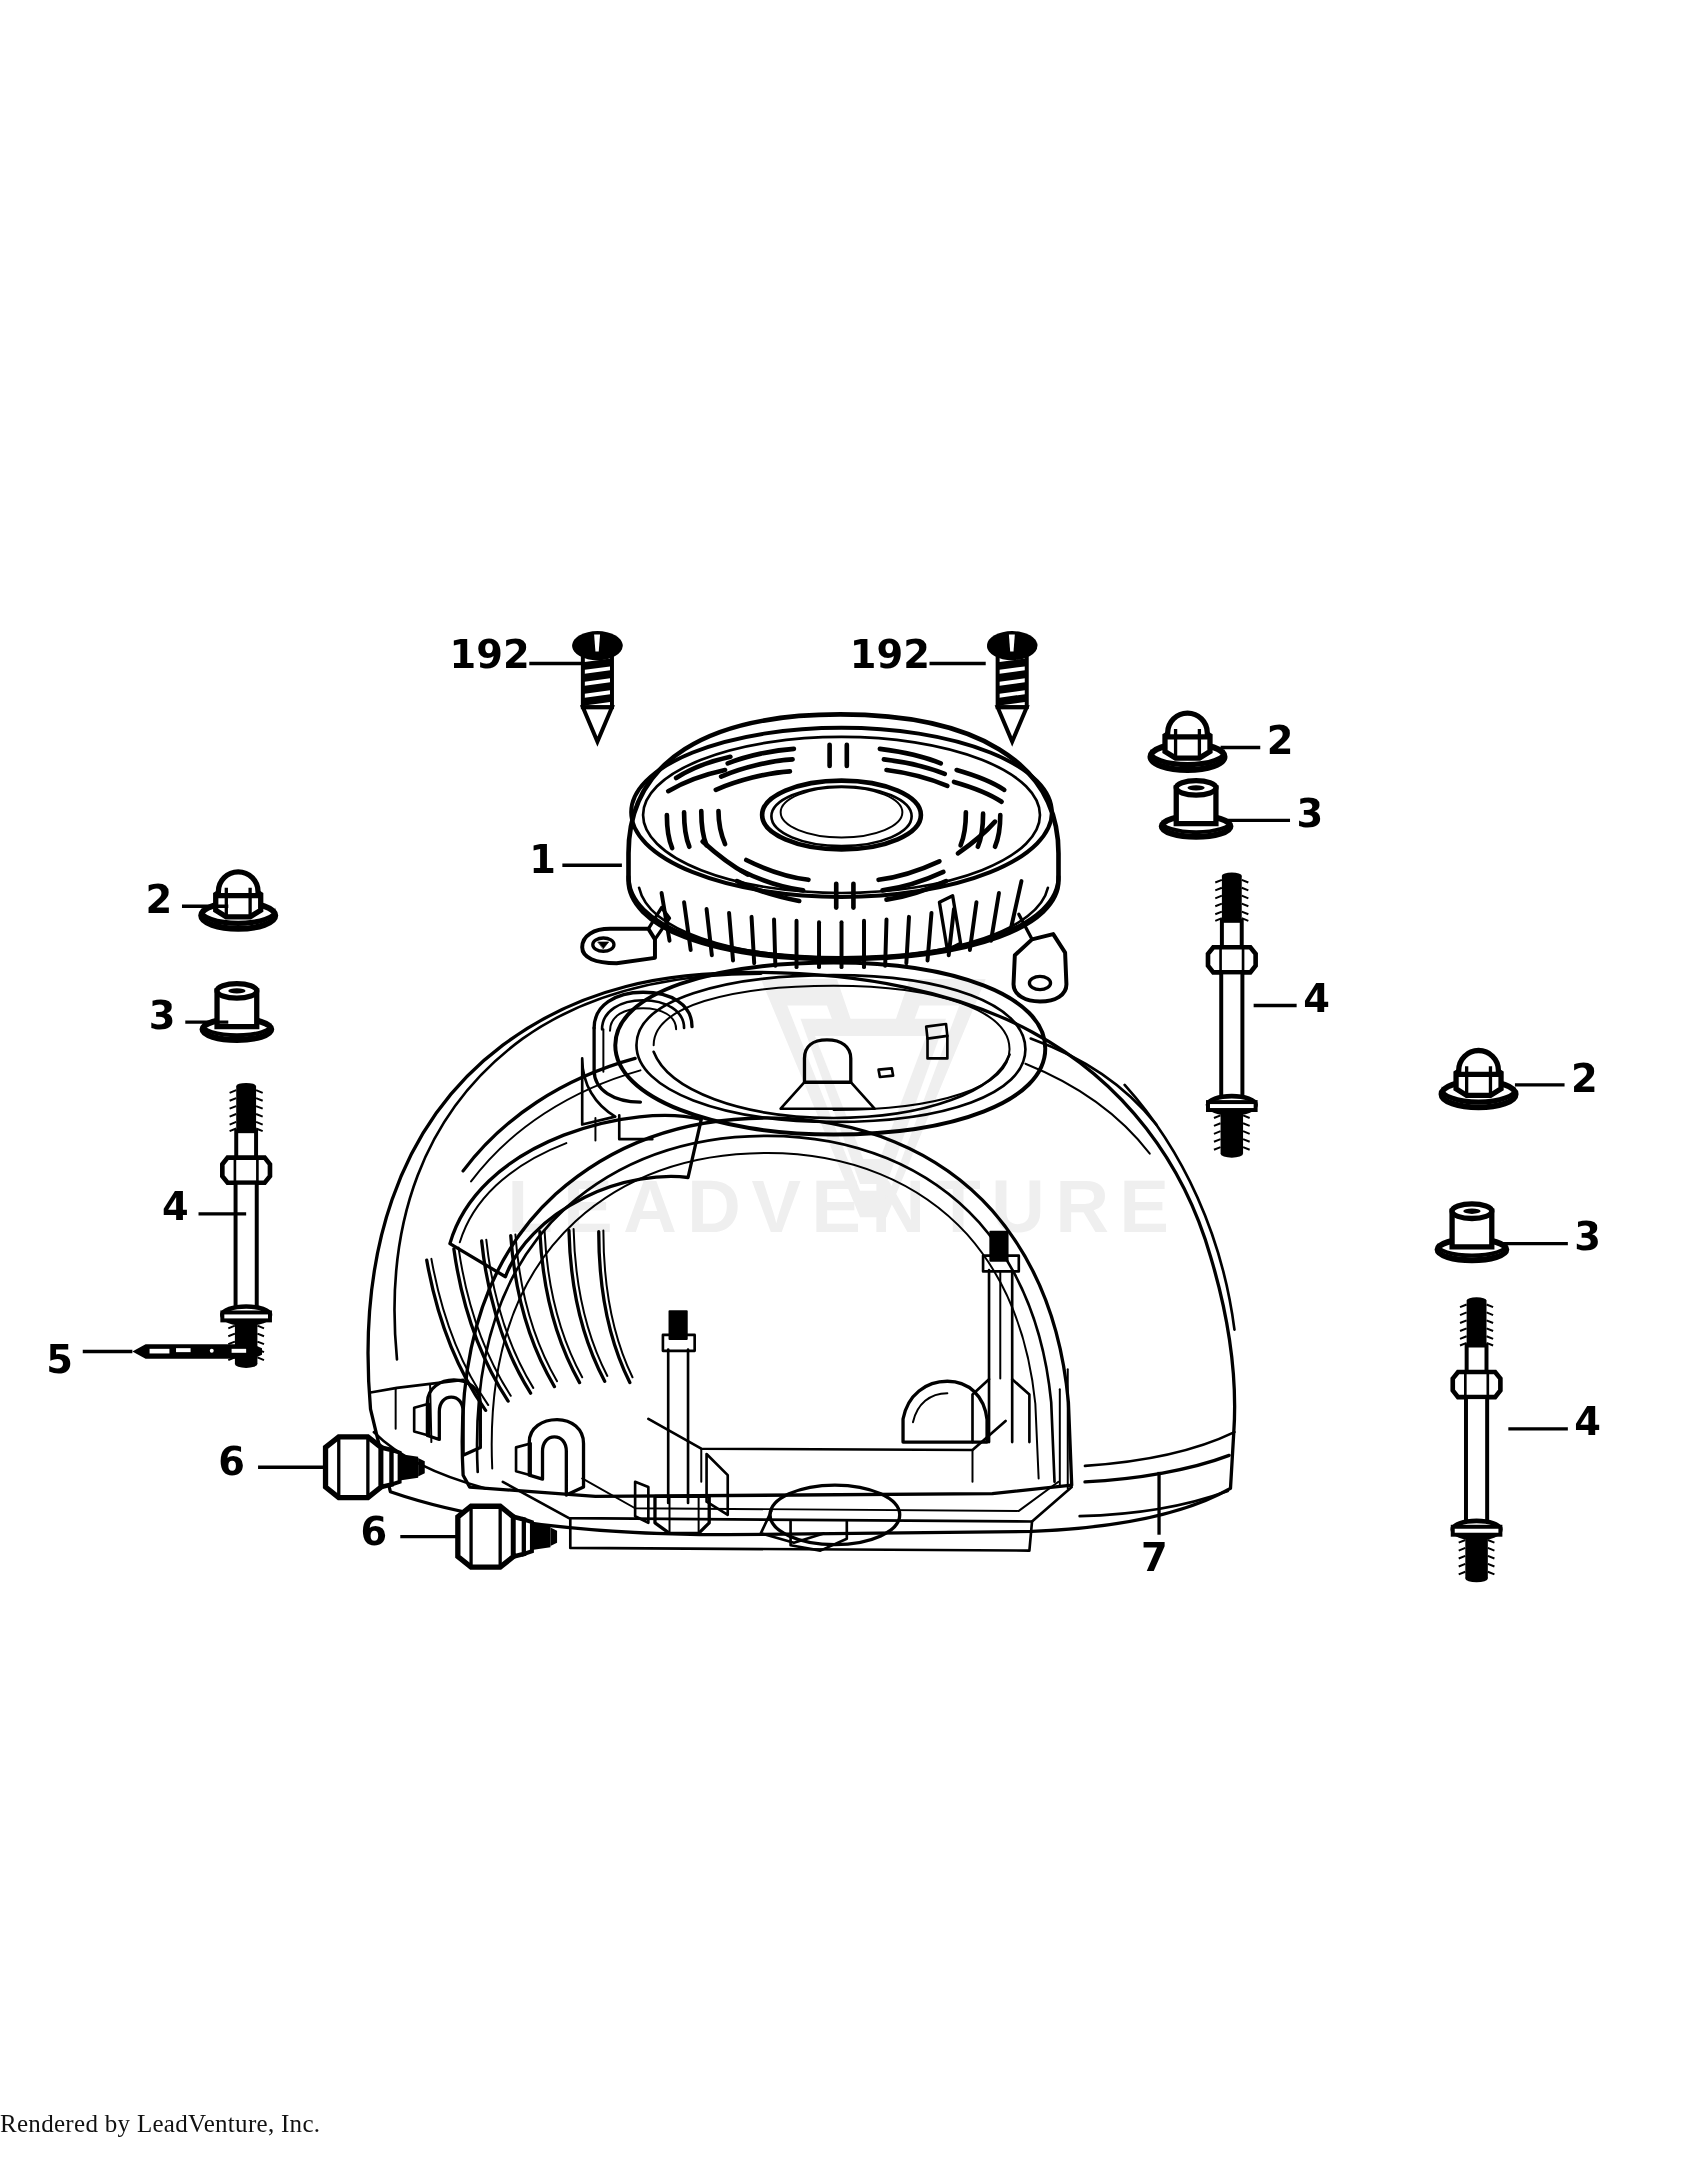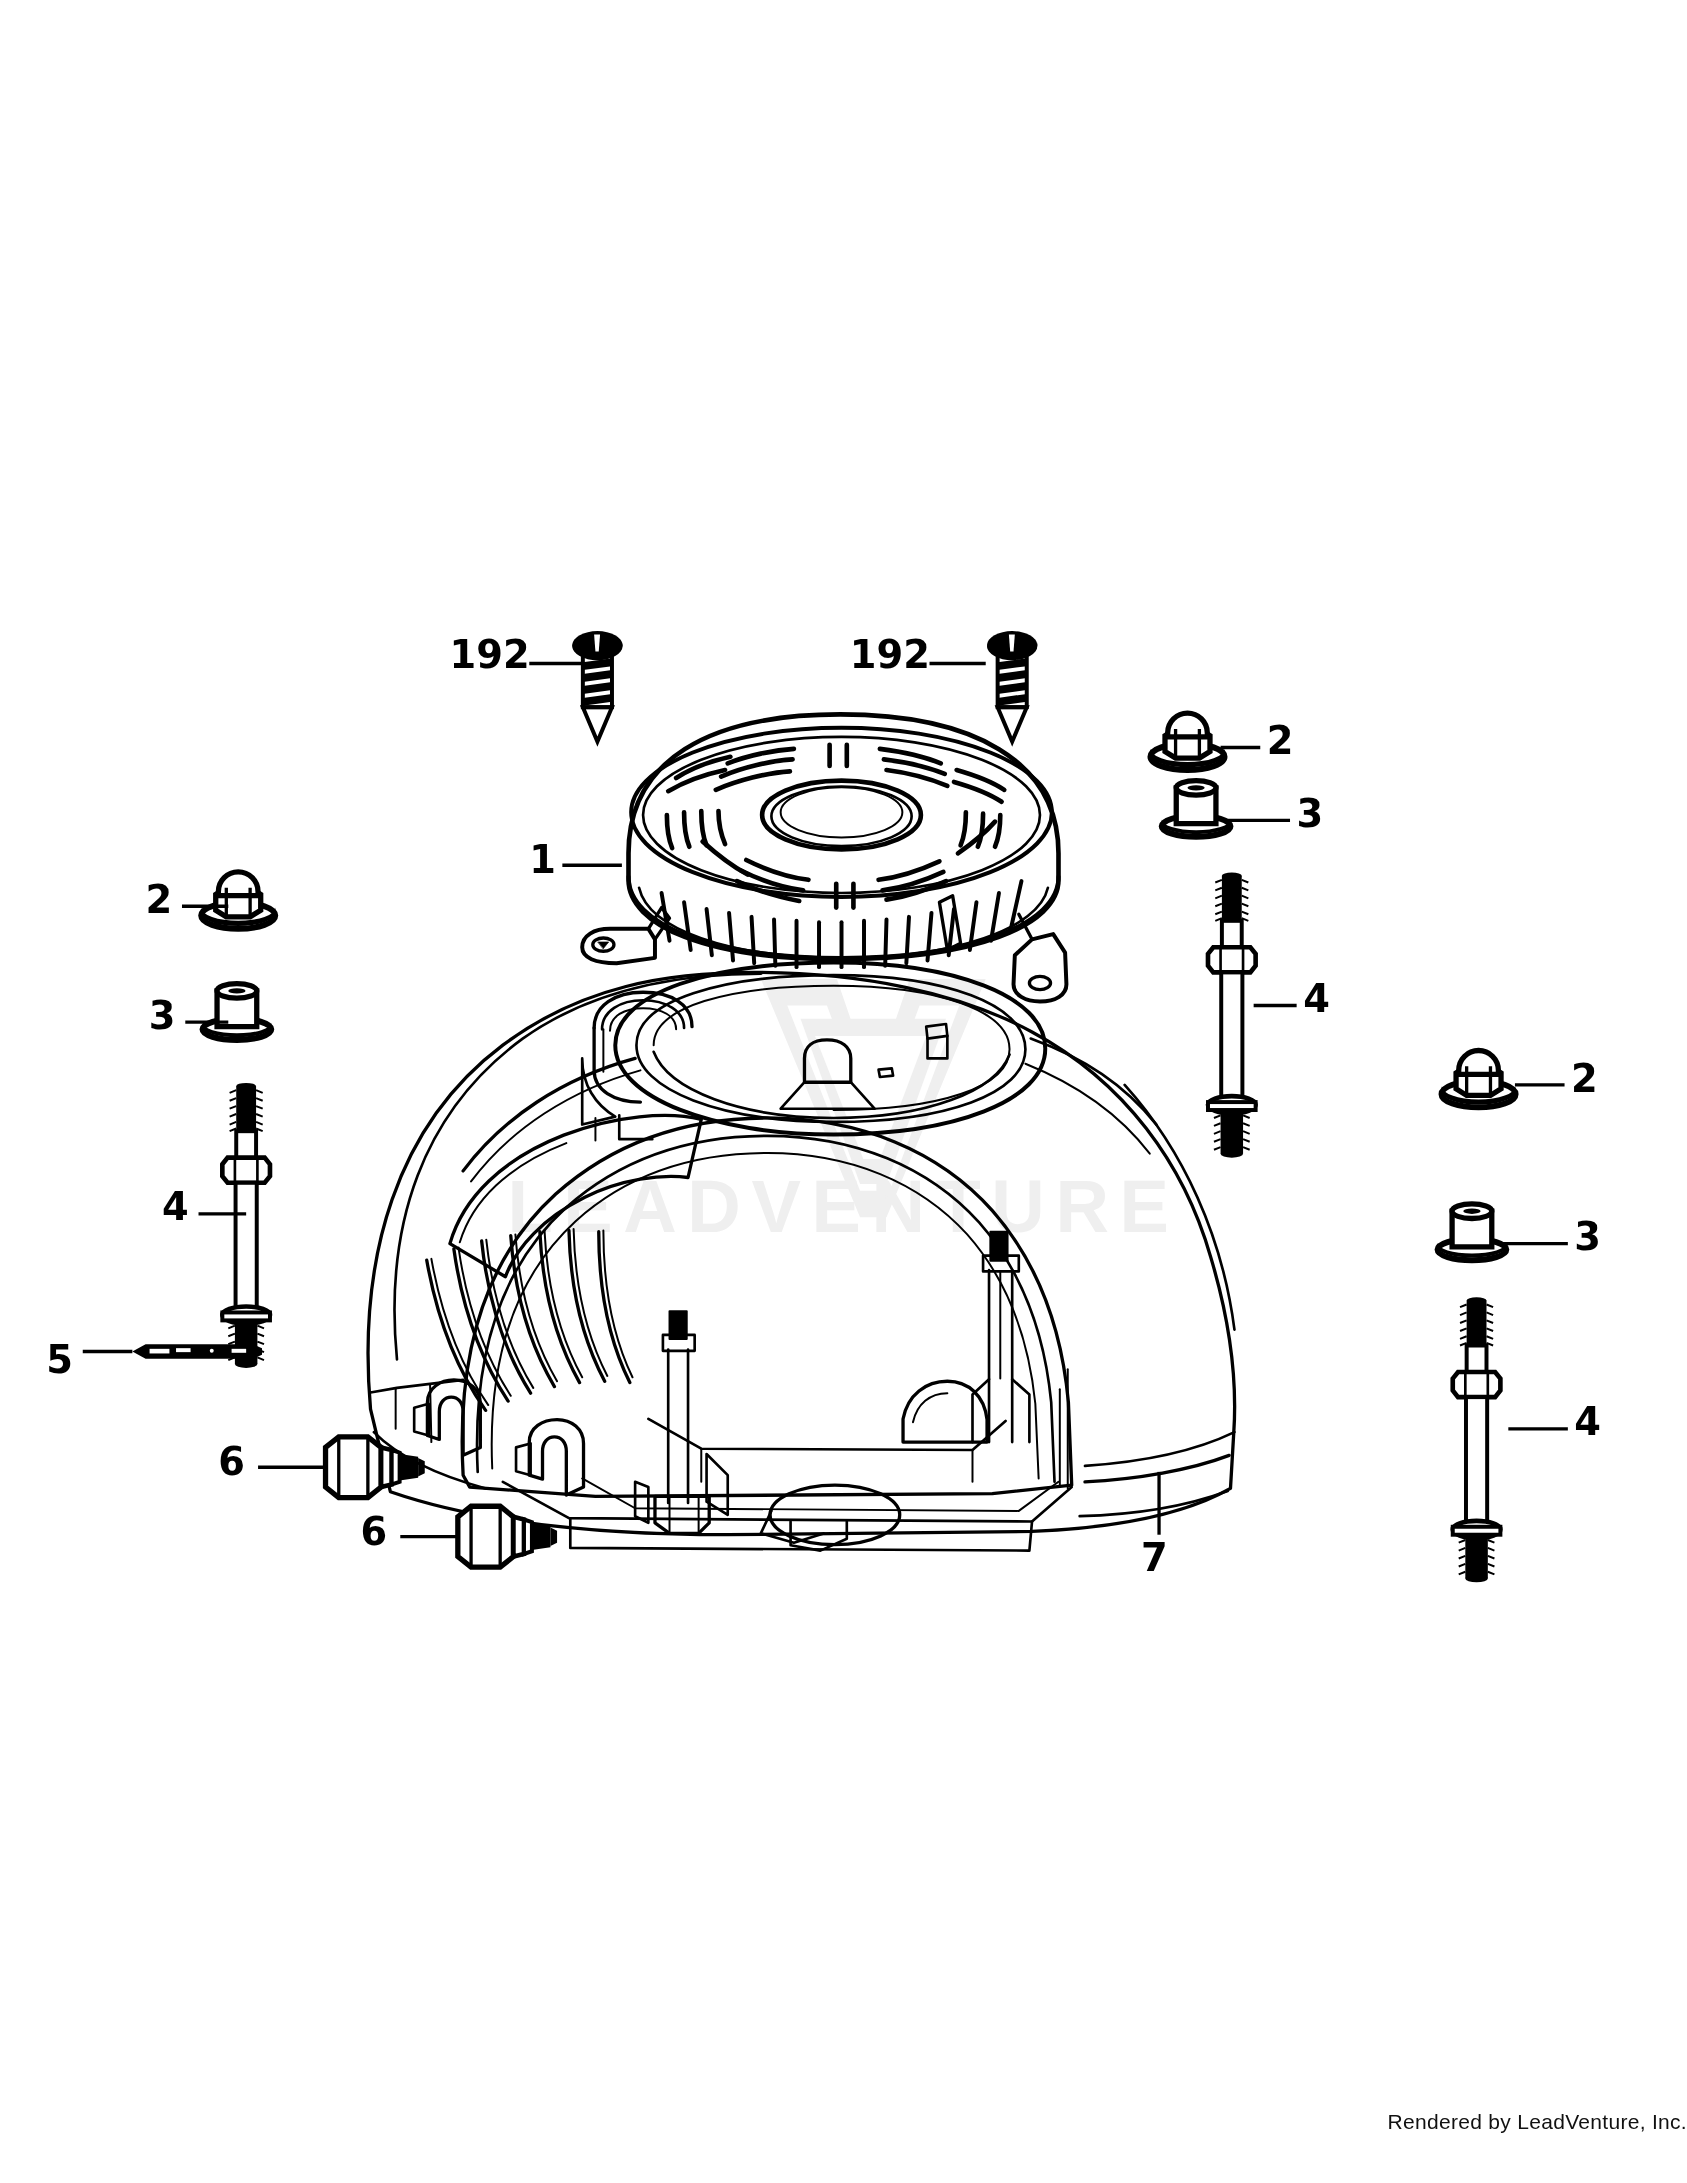--- a/index.html
+++ b/index.html
@@ -4,22 +4,22 @@
 <title>Parts Diagram</title>
 <style>
   html,body{margin:0;padding:0;background:#ffffff;}
   body{
     width:1687px;height:2183px;position:relative;overflow:hidden;
     font-family:"Liberation Sans", sans-serif;
   }
   #stage{position:absolute;left:0;top:0;width:1687px;height:2183px;}
   svg#diagram{position:absolute;left:0;top:0;width:1687px;height:2183px;display:block;}
   .footer{
-    position:absolute;left:0;right:0;top:2110px;text-align:right;
-    font-family:Liberation Sans, sans-serif;font-size:21px;color:#111;letter-spacing:0.3px;
+    position:absolute;left:0;right:0;top:2110px;text-align:left;
+    font-family:Liberation Serif, serif;font-size:25px;color:#111;letter-spacing:0.3px;
   }
   
   .callout-text{
     font-family:"DejaVu Sans", sans-serif;
     font-weight:bold;
     fill:#000;
   }
 </style>
 </head>
 <body>

